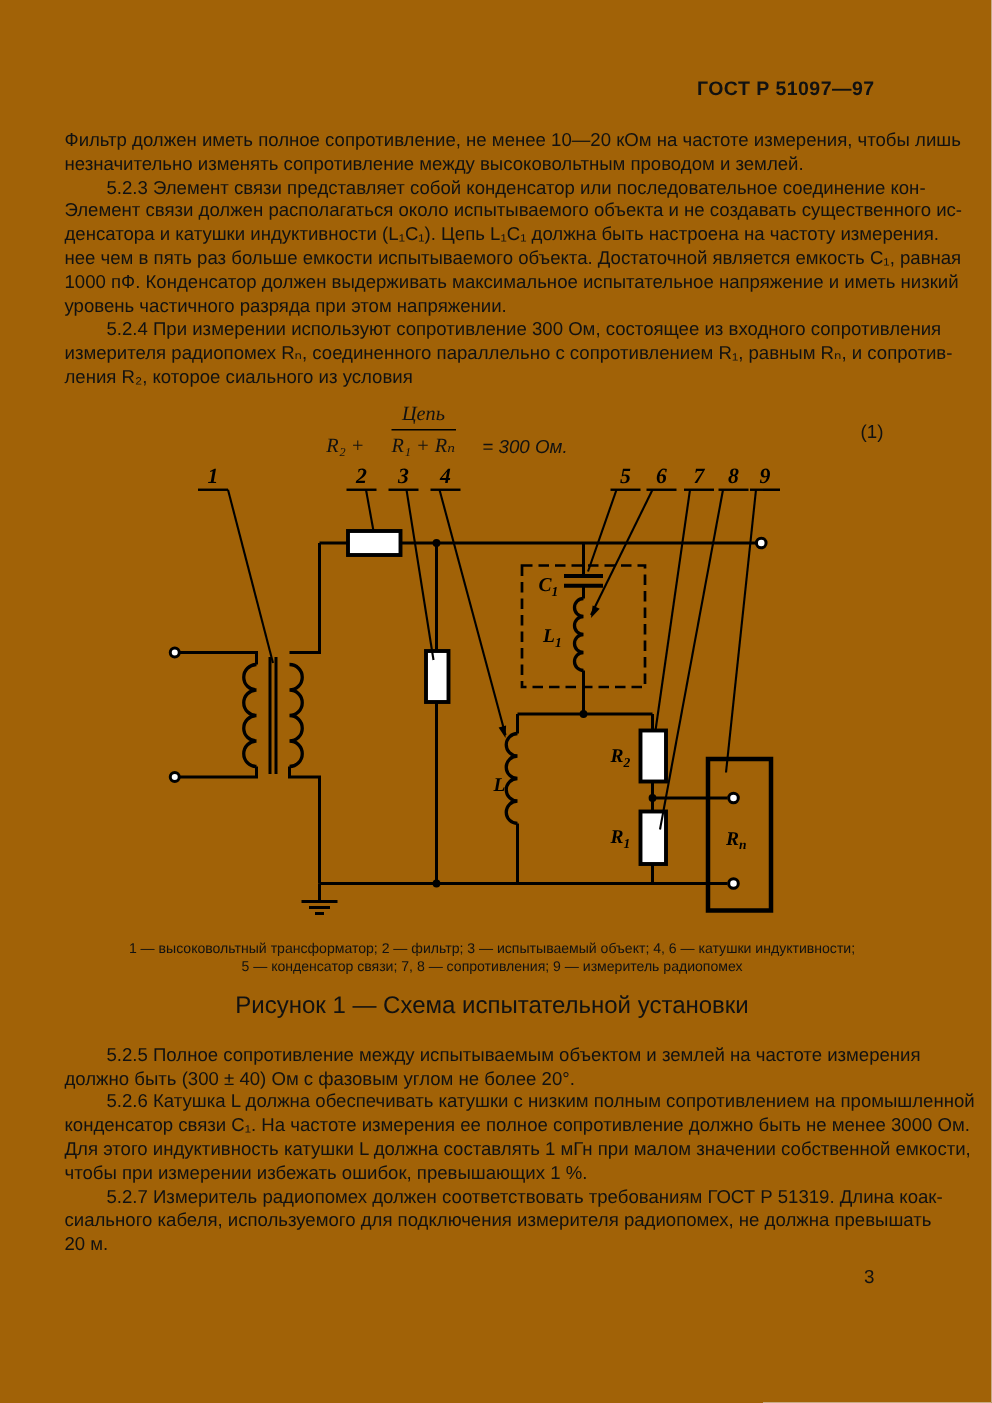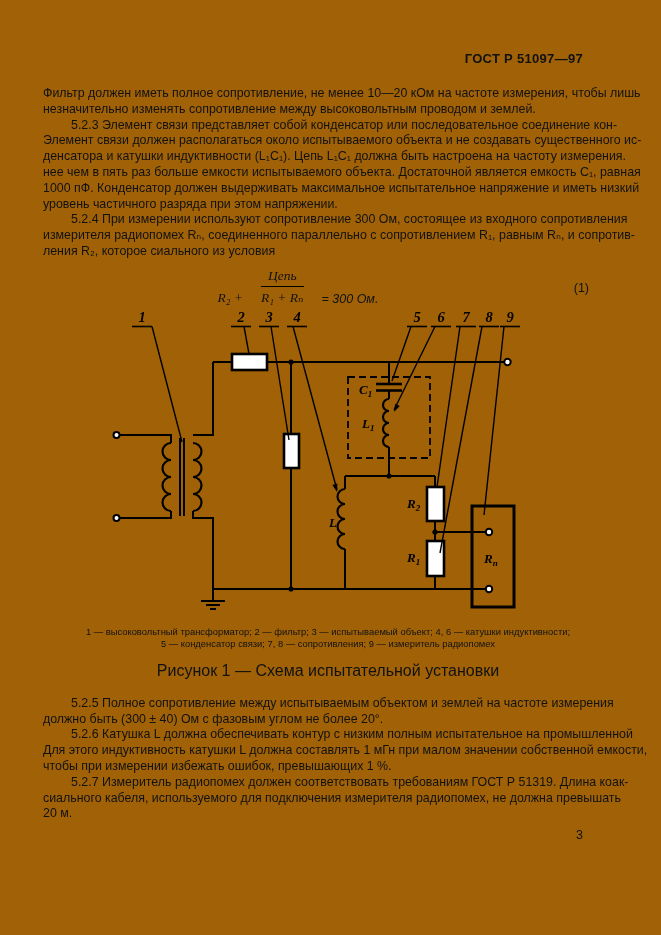--- a/index.html
+++ b/index.html
@@ -209,21 +209,22 @@
   </div>
 
   <div class="fig-caption">Рисунок 1 — Схема испытательной установки</div>
 
   <div class="body-block">
     <div class="para indent">
         <div class="ln">5.2.5 Полное сопротивление между испытываемым объектом и землей на частоте измерения</div>
         <div class="ln ln-last">должно быть (300 ± 40) Ом с фазовым углом не более 20°.</div>
       </div>
     <div class="para indent">
-        <div class="ln">5.2.6 Катушка L должна обеспечивать контур с низким полным испытательное на промышленной</div>
+        <div class="ln">5.2.6 Катушка L должна обеспечивать катушки с низким полным сопротивлением на промышленной</div>
+        <div class="ln">конденсатор связи C₁. На частоте измерения ее полное сопротивление должно быть не менее 3000 Ом.</div>
         <div class="ln">Для этого индуктивность катушки L должна составлять 1 мГн при малом значении собственной емкости,</div>
         <div class="ln ln-last">чтобы при измерении избежать ошибок, превышающих 1 %.</div>
       </div>
     <div class="para indent">
         <div class="ln">5.2.7 Измеритель радиопомех должен соответствовать требованиям ГОСТ Р 51319. Длина коак-</div>
         <div class="ln">сиального кабеля, используемого для подключения измерителя радиопомех, не должна превышать</div>
         <div class="ln ln-last">20 м.</div>
       </div>
   </div>
 

